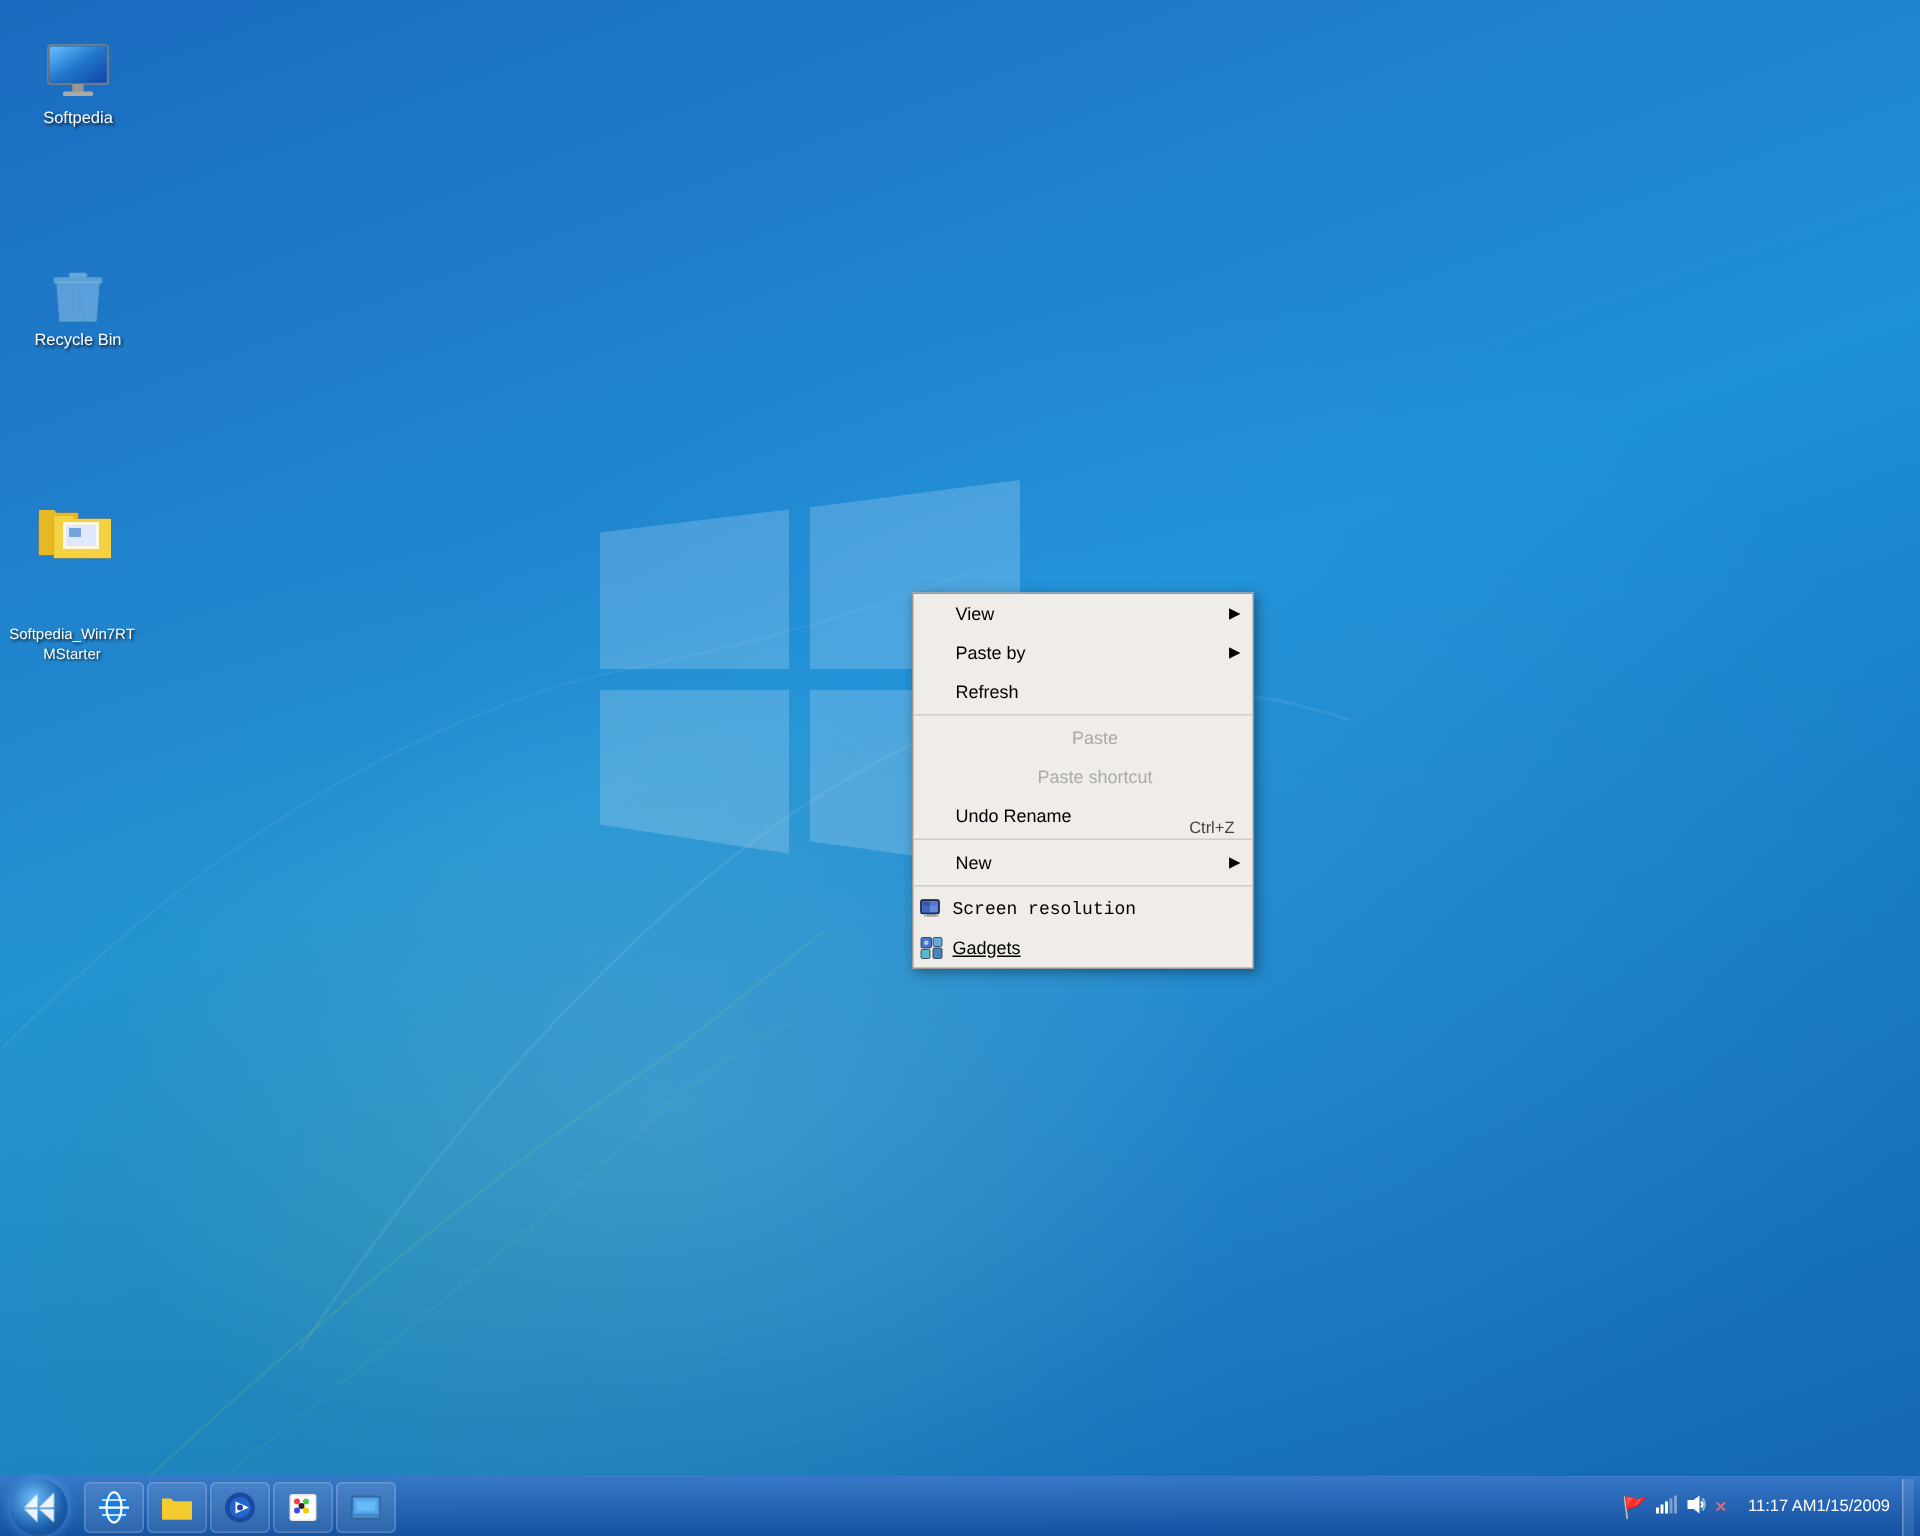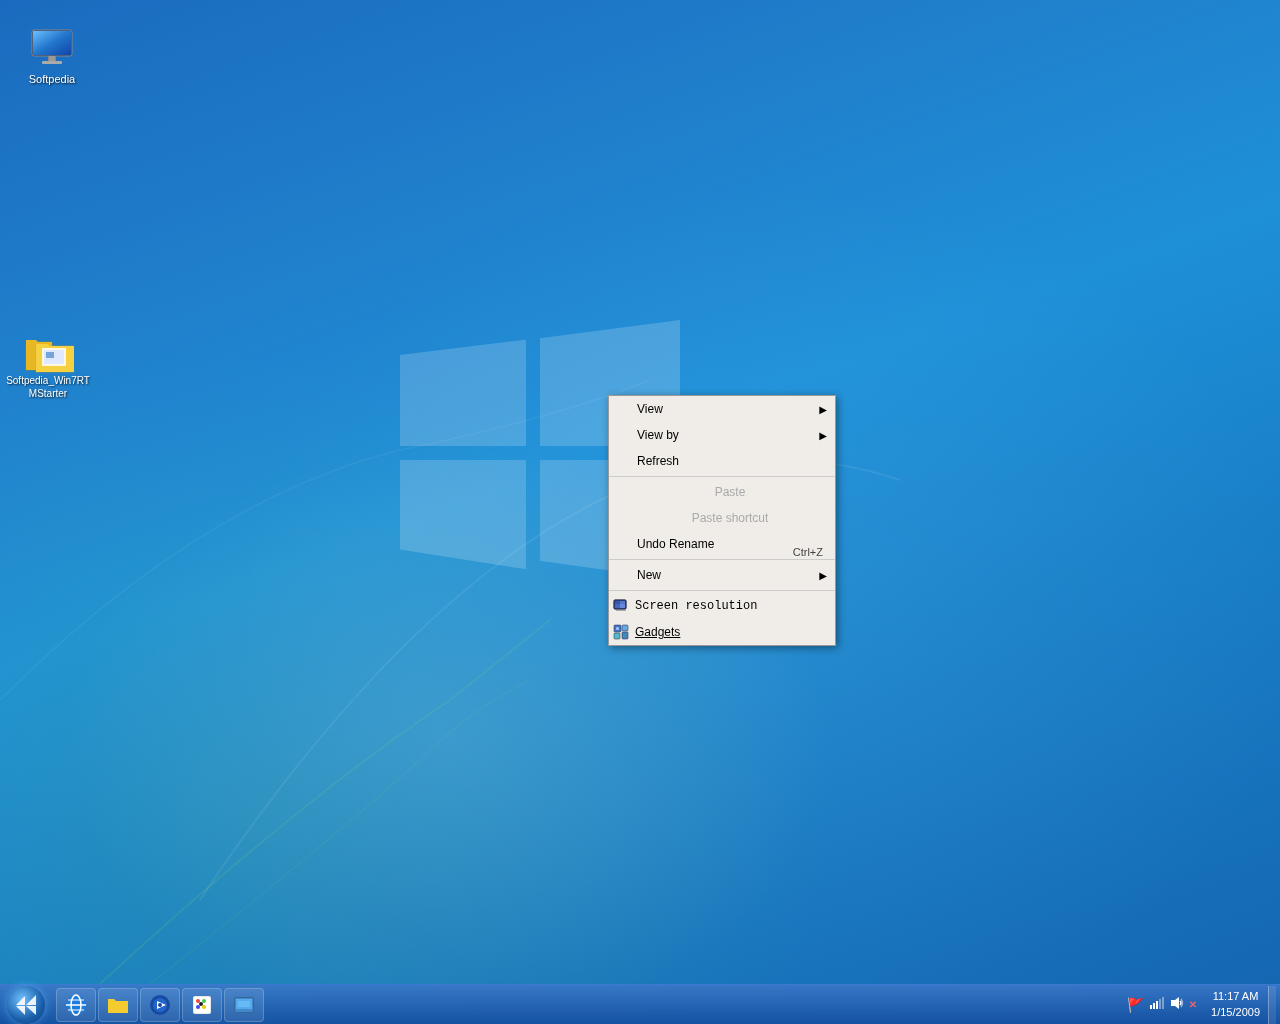--- a/index.html
+++ b/index.html
@@ -174,21 +174,21 @@
       padding: 0 6px;
       height: 100%;
     }
     .tray-icon {
       font-size: 13px;
       color: white;
       cursor: pointer;
     }
     .clock-area {
       display: flex;
-      flex-direction: column;
+      flex-direction: row;
       align-items: center;
       justify-content: center;
       padding: 0 8px;
       height: 100%;
       cursor: pointer;
       color: white;
       font-size: 11px;
       line-height: 1.4;
     }
     .show-desktop-btn {
@@ -256,47 +256,62 @@
         </linearGradient>
       </defs>
       <rect x="20" y="32" width="8" height="6" fill="#888"></rect>
       <rect x="14" y="37" width="20" height="3" rx="1" fill="#aaa"></rect>
 
       <rect x="21" y="32" width="6" height="5" fill="#999"></rect>
     </svg>
     <span class="icon-label">Softpedia</span>
   </div>
 
+  <div class="desktop-icon" style="top: 168px; left: 12px;">
+    <svg class="recycle-icon" viewBox="0 0 48 48">
+
+      <path d="M10 16 L12 42 L36 42 L38 16 Z" fill="rgba(150,200,240,0.5)" stroke="rgba(100,160,210,0.8)" stroke-width="1"></path>
+
+      <rect x="18" y="10" width="12" height="3" rx="1.5" fill="rgba(120,180,220,0.8)" stroke="rgba(100,160,210,0.8)" stroke-width="0.5"></rect>
+
+      <rect x="8" y="13" width="32" height="4" rx="1" fill="rgba(120,180,220,0.7)" stroke="rgba(100,160,210,0.8)" stroke-width="0.5"></rect>
+
+      <line x1="20" y1="18" x2="21" y2="40" stroke="rgba(100,150,200,0.6)" stroke-width="1"></line>
+      <line x1="24" y1="18" x2="24" y2="40" stroke="rgba(100,150,200,0.6)" stroke-width="1"></line>
+      <line x1="28" y1="18" x2="27" y2="40" stroke="rgba(100,150,200,0.6)" stroke-width="1"></line>
+    </svg>
+    <span class="icon-label">Recycle Bin</span>
+  </div>
 
   <div class="desktop-icon" style="top: 322px; left: 4px; width: 88px;">
     <svg width="52" height="48" viewBox="0 0 52 48">
 
       <path d="M4 16 L4 44 L30 44 L30 16 Z" fill="#d4a020" stroke="#b88000" stroke-width="0.5"></path>
       <path d="M4 14 L14 14 L16 16 L30 16 L30 44 L4 44 Z" fill="#e8b824"></path>
 
       <path d="M14 20 L14 46 L52 46 L52 20 Z" fill="#f0c030" stroke="#c89010" stroke-width="0.5"></path>
       <path d="M14 18 L26 18 L28 20 L52 20 L52 46 L14 46 Z" fill="#f5d040"></path>
 
       <rect x="20" y="22" width="24" height="18" fill="white" opacity="0.85"></rect>
       <rect x="22" y="24" width="20" height="14" fill="#e0e8ff"></rect>
 
       <rect x="24" y="26" width="8" height="6" fill="#4488cc" opacity="0.7"></rect>
     </svg>
-    <span class="icon-label" style="max-width:86px; font-size:10px;">Softpedia_Win7RTMStarter</span>
+    <span class="icon-label" style="max-width:86px; font-size:10px;margin-top:43px;">Softpedia_Win7RTMStarter</span>
   </div>
 
   <div class="context-menu">
 
     <div class="context-menu-item">
       <span>View</span>
       <span class="arrow">▶</span>
     </div>
 
     <div class="context-menu-item">
-      <span>View by</span>
+      <span>Paste by</span>
       <span class="arrow">▶</span>
     </div>
 
     <div class="context-menu-item">
       <span>Refresh</span>
     </div>
 
     <div class="context-menu-separator"></div>
 
     <div class="context-menu-item disabled">

